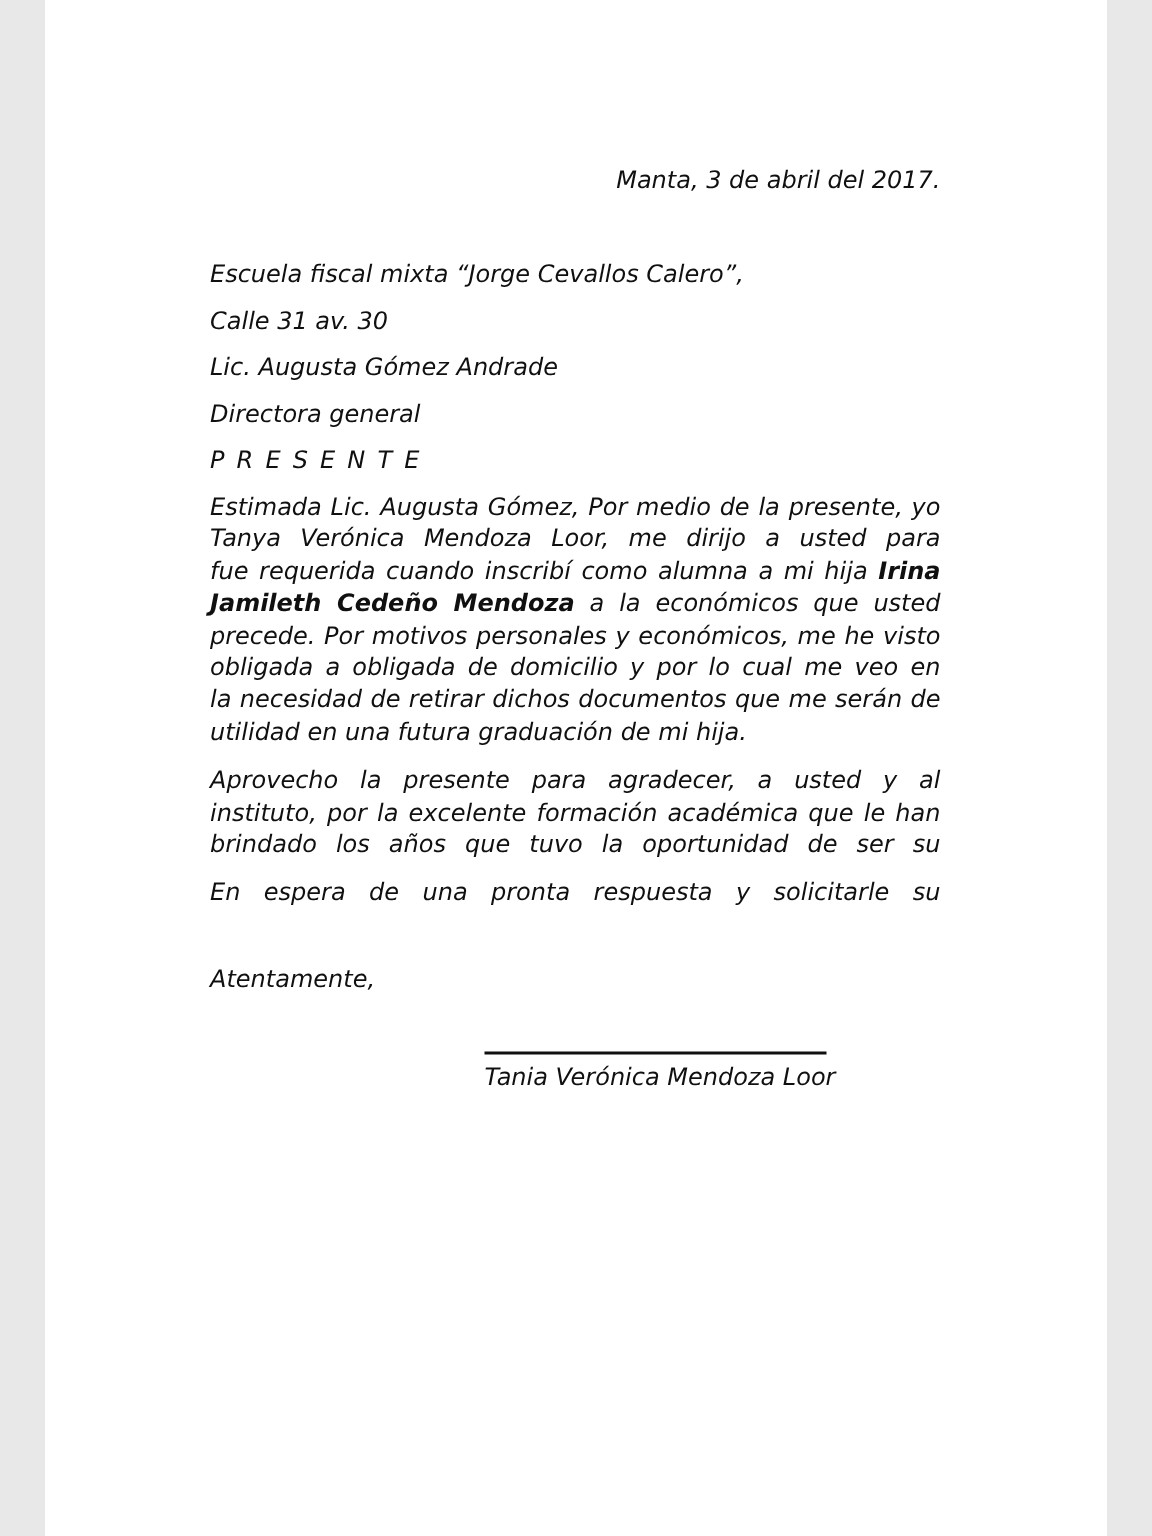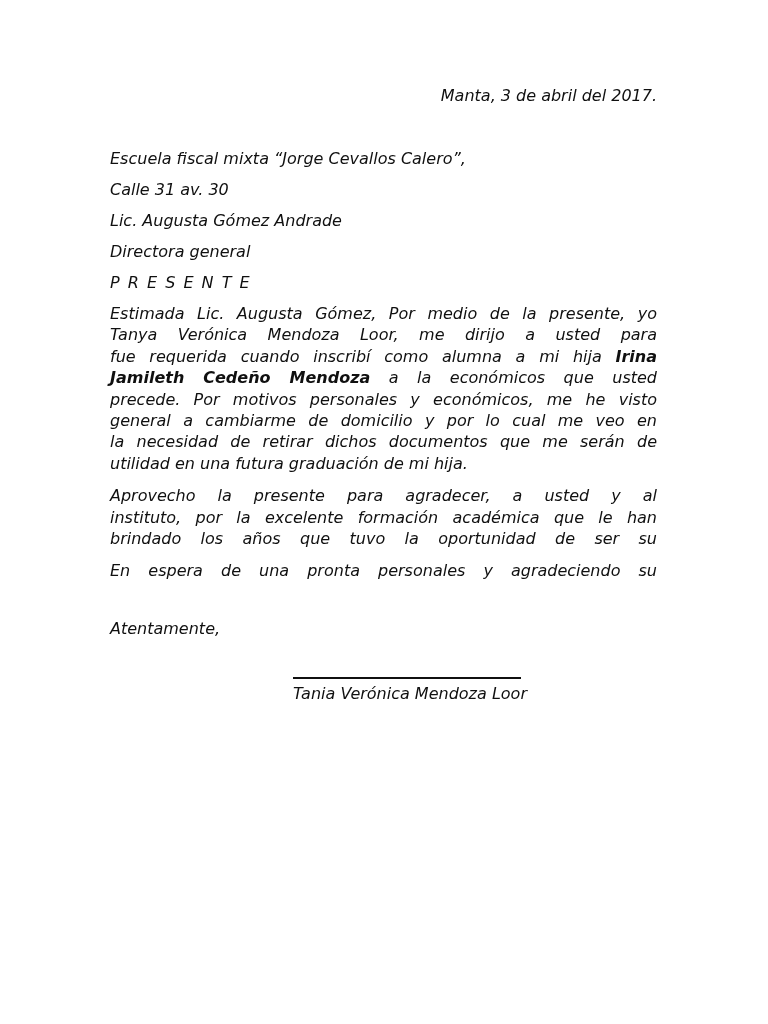--- a/index.html
+++ b/index.html
@@ -1,23 +1,23 @@
 <!DOCTYPE html>
 <html><head>
 <meta charset="utf-8">
 <style>
   html, body { margin: 0; padding: 0; background: #e8e8e8; }
   .page {
     position: relative;
-    width: 768px;
+    width: 708px;
     height: 1024px;
     margin: 0 auto;
     background: #ffffff;
     box-sizing: border-box;
-    padding: 85px 111px 0 110px;
+    padding: 109px 111px 0 110px;
     font-family: "DejaVu Sans", "Liberation Sans", sans-serif;
     font-style: italic;
     font-size: 16px;
     color: #101010;
     overflow: hidden;
   }
   .date-line {
     text-align: right;
     line-height: 21px;
     margin: 0 0 42px 0;
@@ -65,33 +65,33 @@
     <div class="addr-line">Directora general</div>
     <div class="addr-line presente">P R E S E N T E</div>
   </div>
 
   <div class="para">
     <div class="jline">Estimada Lic. Augusta Gómez, Por medio de la presente, yo</div>
     <div class="jline">Tanya Verónica Mendoza Loor, me dirijo a usted para</div>
     <div class="jline"><span>fue requerida cuando inscribí como alumna a mi hija </span><span class="bold">Irina</span></div>
     <div class="jline"><span class="bold">Jamileth Cedeño Mendoza</span><span> a la económicos que usted</span></div>
     <div class="jline">precede. Por motivos personales y económicos, me he visto</div>
-    <div class="jline">general a cambiarme de domicilio y por lo cual me veo en</div>
+    <div class="jline">obligada a obligada de domicilio y por lo cual me veo en</div>
     <div class="jline">la necesidad de retirar dichos documentos que me serán de</div>
     <div class="jline last">utilidad en una futura graduación de mi hija.</div>
   </div>
 
   <div class="para">
     <div class="jline">Aprovecho la presente para agradecer, a usted y al</div>
     <div class="jline">instituto, por la excelente formación académica que le han</div>
     <div class="jline">brindado los años que tuvo la oportunidad de ser su</div>
   </div>
 
   <div class="para">
-    <div class="jline">En espera de una pronta personales y agradeciendo su</div>
+    <div class="jline">En espera de una pronta respuesta y solicitarle su</div>
   </div>
 
   <div class="closing-line">Atentamente,</div>
 
   <div class="signature-block">
     <div class="sig-rule"></div>
     <div class="sig-name">Tania Verónica Mendoza Loor</div>
   </div>
 
 </div>

